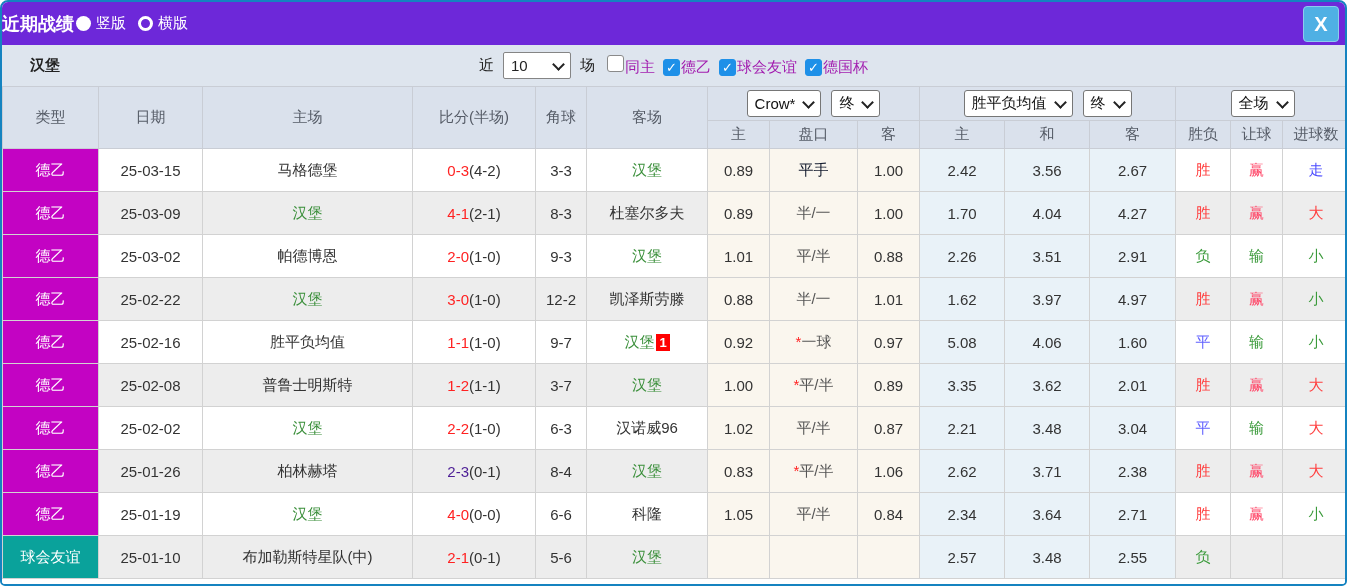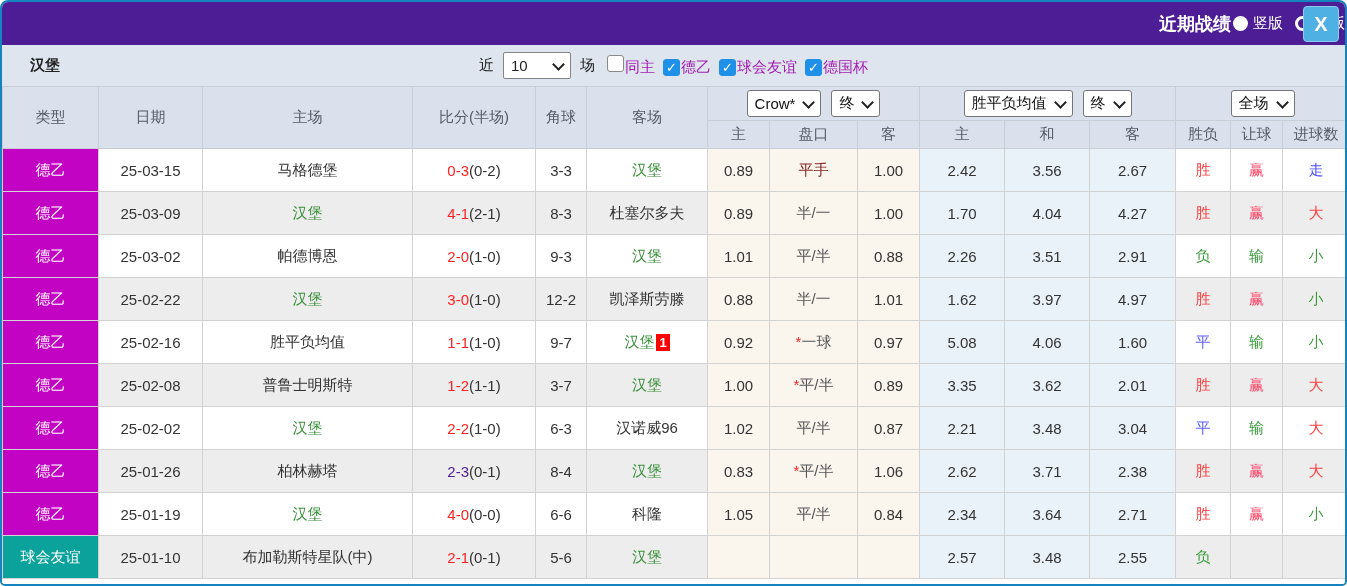--- a/index.html
+++ b/index.html
@@ -1,18 +1,18 @@
 <!DOCTYPE html>
 <html><head>
 <meta charset="utf-8">
 <style>
   html,body{margin:0;padding:0;background:#fff;font-family:"Liberation Sans","DejaVu Sans",sans-serif;}
   .window{width:1347px;height:586px;box-sizing:border-box;border:2px solid #1583c0;border-radius:8px 8px 5px 5px;overflow:hidden;background:#fff;position:relative;}
   
-  .titlebar{height:43px;background:#4c1d95;display:flex;align-items:center;justify-content:flex-end;position:relative;color:#fff;}
+  .titlebar{height:43px;background:#6d28d9;display:flex;align-items:center;justify-content:flex-start;position:relative;color:#fff;}
   .titlebar .title{font-weight:bold;font-size:18px;}
   .radio-group{display:flex;align-items:center;font-size:15px;}
   .radio{width:15px;height:15px;border-radius:50%;display:inline-block;margin:0 5px 0 2px;box-sizing:border-box;cursor:pointer;}
   .radio.sel{background:#fff;}
   .radio.unsel{border:3px solid #fff;background:transparent;margin-left:12px;}
   .close-btn{position:absolute;right:6px;top:4px;width:34px;height:34px;background:#4fb0e4;border:1px solid #8ccbee;border-radius:4px;display:flex;align-items:center;justify-content:center;cursor:pointer;}
   .close-btn span{color:#fff;font-weight:bold;font-size:20px;line-height:1;}
   
   .filterbar{height:41px;background:#dee5ee;display:flex;align-items:center;font-size:15px;color:#222;position:relative;}
   .team-name{position:absolute;left:28px;font-weight:bold;color:#222;}
@@ -146,25 +146,25 @@
         <th>胜负</th>
         <th>让球</th>
         <th>进球数</th>
       </tr>
     </thead>
     <tbody id="tbody">
         <tr>
           <td style="background: rgb(195, 3, 195); color: rgb(255, 255, 255);">德乙</td>
           <td>25-03-15</td>
           <td>马格德堡</td>
-          <td><span style="color: rgb(255, 34, 34);">0-3</span><span>(0-2)</span></td>
+          <td><span style="color: rgb(255, 34, 34);">0-3</span><span>(4-2)</span></td>
           <td>3-3</td>
           <td><span style="color: rgb(58, 143, 58);">汉堡</span></td>
           <td class="cream">0.89</td>
-          <td class="cream" style="color: #7f1d1d; font-family: Liberation Mono, monospace;">平手</td>
+          <td class="cream" style="color: #0f172a; font-family: Liberation Mono, monospace;">平手</td>
           <td class="cream">1.00</td>
           <td class="lblue">2.42</td>
           <td class="lblue">3.56</td>
           <td class="lblue">2.67</td>
           <td style="color: rgb(255, 59, 59);">胜</td>
           <td style="color: rgb(255, 68, 102);">赢</td>
           <td style="color: rgb(74, 74, 255);">走</td>
         </tr>
         <tr class="alt">
           <td style="background: rgb(195, 3, 195); color: rgb(255, 255, 255);">德乙</td>

